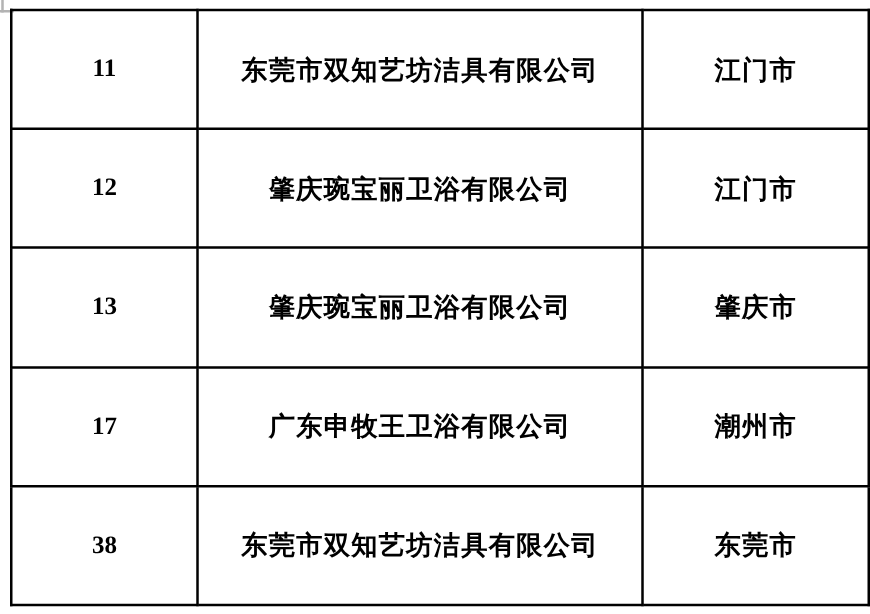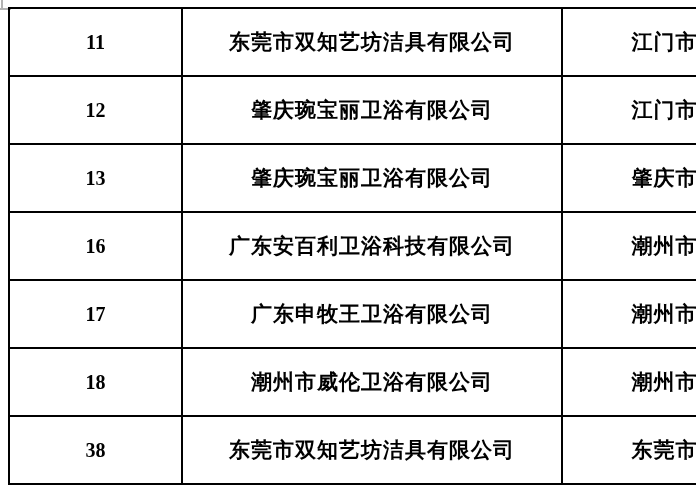--- a/index.html
+++ b/index.html
@@ -48,21 +48,21 @@
     border-collapse: collapse;
     table-layout: fixed;
     font-family: "Liberation Serif", "DejaVu Serif", serif;
     font-weight: bold;
     color: var(--text);
   }
   .company-table td {
     border: 2px solid var(--border);
     text-align: center;
     vertical-align: middle;
-    padding: 12px;
+    padding: 0;
     font-size: 21px;
     letter-spacing: 1px;
     white-space: nowrap;
     overflow: hidden;
   }
   .company-table td:nth-child(1) {
     width: 147px;
     font-size: 20px;
     letter-spacing: 0;
   }
@@ -87,32 +87,22 @@
           <td>12</td>
           <td>肇庆琬宝丽卫浴有限公司</td>
           <td>江门市</td>
         </tr>
         <tr>
           <td>13</td>
           <td>肇庆琬宝丽卫浴有限公司</td>
           <td>肇庆市</td>
         </tr>
         <tr>
-          <td>16</td>
-          <td>广东安百利卫浴科技有限公司</td>
-          <td>潮州市</td>
-        </tr>
-        <tr>
           <td>17</td>
           <td>广东申牧王卫浴有限公司</td>
-          <td>潮州市</td>
-        </tr>
-        <tr>
-          <td>18</td>
-          <td>潮州市威伦卫浴有限公司</td>
           <td>潮州市</td>
         </tr>
         <tr>
           <td>38</td>
           <td>东莞市双知艺坊洁具有限公司</td>
           <td>东莞市</td>
         </tr>
       </tbody>
   </table>
 </div>

